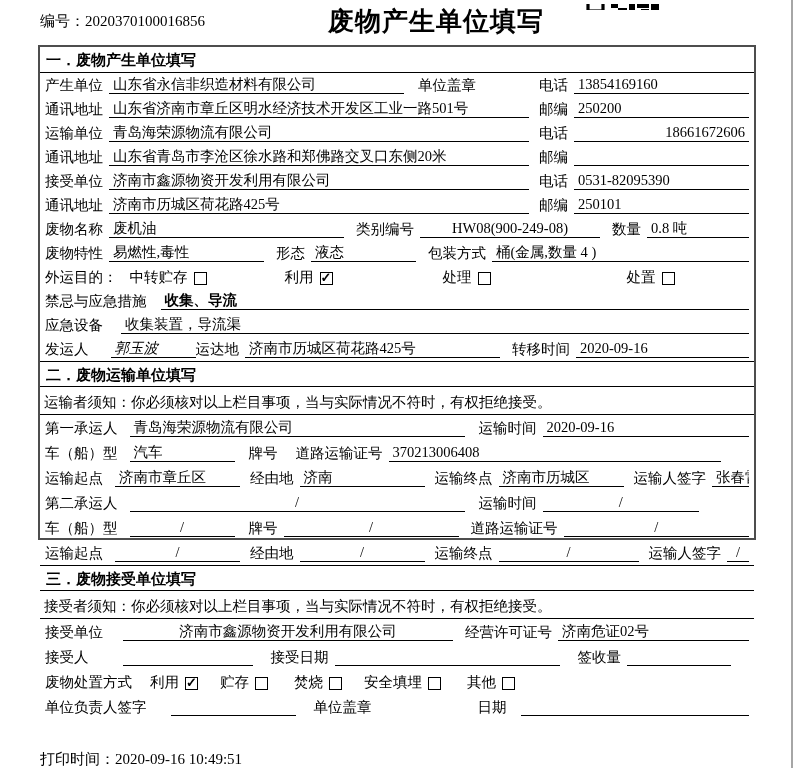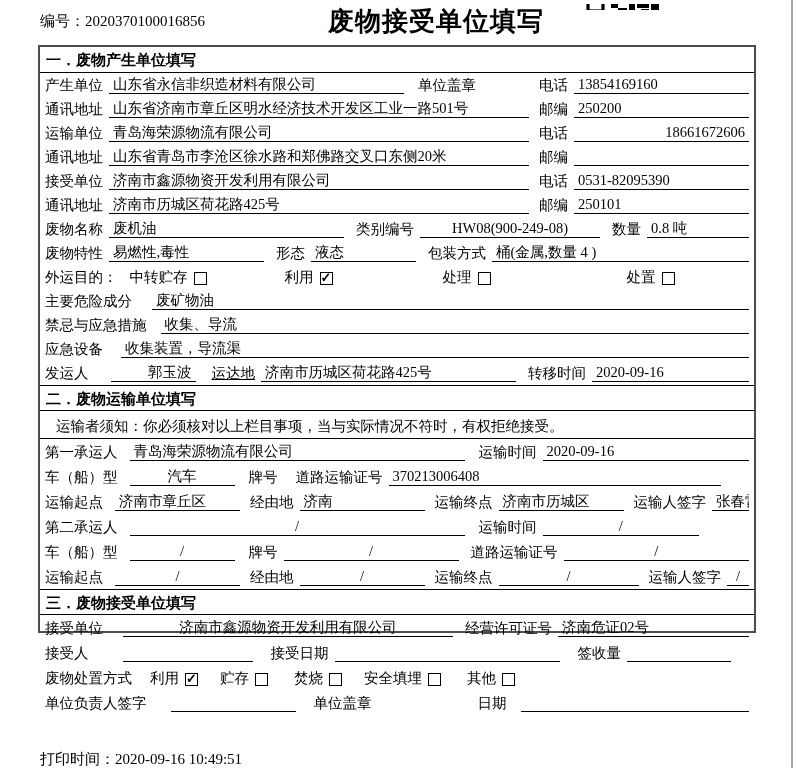--- a/index.html
+++ b/index.html
@@ -7,30 +7,30 @@
     width:796px;height:768px;position:relative;overflow:hidden;
     background:#ffffff;color:#000;
     font-family:"Liberation Serif","DejaVu Serif",serif;
   }
   *{box-sizing:border-box;}
   .serial{position:absolute;left:40px;top:12px;font-size:15px;white-space:nowrap;}
   .title{position:absolute;left:328px;top:4px;margin:0;font-size:26px;font-weight:bold;letter-spacing:1px;white-space:nowrap;}
   .qr{position:absolute;left:585px;top:0;width:78px;height:10px;overflow:hidden;}
   .edge{position:absolute;left:791px;top:0;width:2px;height:768px;background:#a6a6a6;}
   .form{
-    position:absolute;left:38px;top:45px;width:718px;height:588px;
+    position:absolute;left:38px;top:45px;width:718px;height:495px;
     border:2px solid #4d4d4d;background:#fff;
   }
   .sec-h{
     height:26px;padding:4px 6px 0 6px;font-size:15px;font-weight:bold;
     border-bottom:1.3px solid #000;white-space:nowrap;
   }
   .sec-h.mid{border-top:1.6px solid #000;}
   .note{
-    height:28px;padding:6px 6px 0 16px;font-size:14.5px;
+    height:28px;padding:6px 6px 0 4px;font-size:14.5px;
     border-bottom:1.3px solid #000;white-space:nowrap;
   }
   .frow{
     display:flex;align-items:flex-end;height:24px;
     padding:0 5px 3px 5px;font-size:14.5px;line-height:17px;
   }
   .s2 .frow,.s3 .frow{height:25px;}
   .lbl{white-space:nowrap;margin-right:6px;flex:none;}
   .val{
     border-bottom:1px solid #000;white-space:nowrap;overflow:hidden;
@@ -46,21 +46,21 @@
   .print{position:absolute;left:40px;top:750px;font-size:15px;white-space:nowrap;}
   .num{font-size:15px;}
 </style>
 </head>
 <body>
 
 <div class="serial">
   <span>编号：</span><span class="num">2020370100016856</span>
 </div>
 
-<h1 class="title">废物接受单位填写</h1>
+<h1 class="title">废物产生单位填写</h1>
 
 <div class="qr">
   <svg width="78" height="10" viewBox="0 0 78 10" xmlns="http://www.w3.org/2000/svg">
     <rect x="3" y="-12" width="15" height="19" fill="none" stroke="#000" stroke-width="3.2"></rect>
     <rect x="26" y="0" width="7" height="4" fill="#000"></rect>
     <rect x="33" y="4" width="9" height="5" fill="#000"></rect>
     <rect x="44" y="0" width="6" height="9" fill="#000"></rect>
     <rect x="52" y="0" width="12" height="4" fill="#000"></rect>
     <rect x="56" y="5" width="8" height="4" fill="#000"></rect>
     <rect x="66" y="0" width="8" height="9" fill="#000"></rect>
@@ -134,39 +134,34 @@
           <span class="lbl">利用</span>
           <span class="cb">✓</span>
           <span class="gap" style="width: 110px;"></span>
           <span class="lbl">处理</span>
           <span class="cb"></span>
           <span class="gap" style="width: 136px;"></span>
           <span class="lbl">处置</span>
           <span class="cb"></span>
         </div>
         <div class="frow">
-          <span class="lbl">主要危险成分</span>
-          <span class="gap" style="width: 14px;"></span>
-          <span class="val" style="flex: 1 1 0%;">废矿物油</span>
-        </div>
-        <div class="frow">
           <span class="lbl">禁忌与应急措施</span>
           <span class="gap" style="width: 8px;"></span>
-          <span class="val" style="flex: 1 1 0%;">收集、导流</span>
+          <span class="val" style="flex: 1 1 0%; font-weight: bold;">收集、导流</span>
         </div>
         <div class="frow">
           <span class="lbl">应急设备</span>
           <span class="gap" style="width: 12px;"></span>
           <span class="val" style="flex: 1 1 0%;">收集装置，导流渠</span>
         </div>
         <div class="frow">
           <span class="lbl">发运人</span>
           <span class="gap" style="width: 16px;"></span>
-          <span class="val" style="width: 85px; text-align: right;">郭玉波</span>
-          <span class="lbl" style="margin-left: 16px; text-decoration: underline;">运达地</span>
+          <span class="val" style="width: 85px; text-align: left; font-style: italic;">郭玉波</span>
+          <span class="lbl" style="">运达地</span>
           <span class="val" style="width: 255px;">济南市历城区荷花路425号</span>
           <span class="lbl" style="margin-left: 12px;">转移时间</span>
           <span class="val" style="flex: 1 1 0%;">2020-09-16</span>
         </div>
       </div>
   </section>
 
   <section class="s2">
     <div class="sec-h mid">二．废物运输单位填写</div>
     <div class="note">运输者须知：你必须核对以上栏目事项，当与实际情况不符时，有权拒绝接受。</div>
@@ -174,21 +169,21 @@
         <div class="frow">
           <span class="lbl">第一承运人</span>
           <span class="gap" style="width: 6px;"></span>
           <span class="val" style="width: 335px;">青岛海荣源物流有限公司</span>
           <span class="lbl" style="margin-left: 14px;">运输时间</span>
           <span class="val" style="flex: 1 1 0%;">2020-09-16</span>
         </div>
         <div class="frow">
           <span class="lbl">车（船）型</span>
           <span class="gap" style="width: 6px;"></span>
-          <span class="val" style="width: 105px; text-align: center;">汽车</span>
+          <span class="val" style="width: 105px;">汽车</span>
           <span class="lbl" style="margin-left: 14px;">牌号</span>
           <span class="lbl" style="margin-left: 12px;">道路运输证号</span>
           <span class="val" style="flex: 1 1 0%;">370213006408</span>
           <span class="gap" style="width: 28px;"></span>
         </div>
         <div class="frow">
           <span class="lbl">运输起点</span>
           <span class="gap" style="width: 6px;"></span>
           <span class="val" style="width: 125px;">济南市章丘区</span>
           <span class="lbl" style="margin-left: 10px;">经由地</span>
@@ -224,20 +219,21 @@
           <span class="lbl" style="margin-left: 10px;">运输终点</span>
           <span class="val" style="width: 140px; text-align: center;">/</span>
           <span class="lbl" style="margin-left: 10px;">运输人签字</span>
           <span class="val" style="flex: 1 1 0%; text-align: center;">/</span>
         </div>
       </div>
   </section>
 
   <section class="s3">
     <div class="sec-h mid">三．废物接受单位填写</div>
+    <div class="note">接受者须知：你必须核对以上栏目事项，当与实际情况不符时，有权拒绝接受。</div>
     <div>
         <div class="frow">
           <span class="lbl">接受单位</span>
           <span class="gap" style="width: 14px;"></span>
           <span class="val" style="width: 330px; text-align: center;">济南市鑫源物资开发利用有限公司</span>
           <span class="lbl" style="margin-left: 12px; margin-top: 44px;">经营许可证号</span>
           <span class="val" style="flex: 1 1 0%;">济南危证02号</span>
         </div>
         <div class="frow">
           <span class="lbl">接受人</span>

